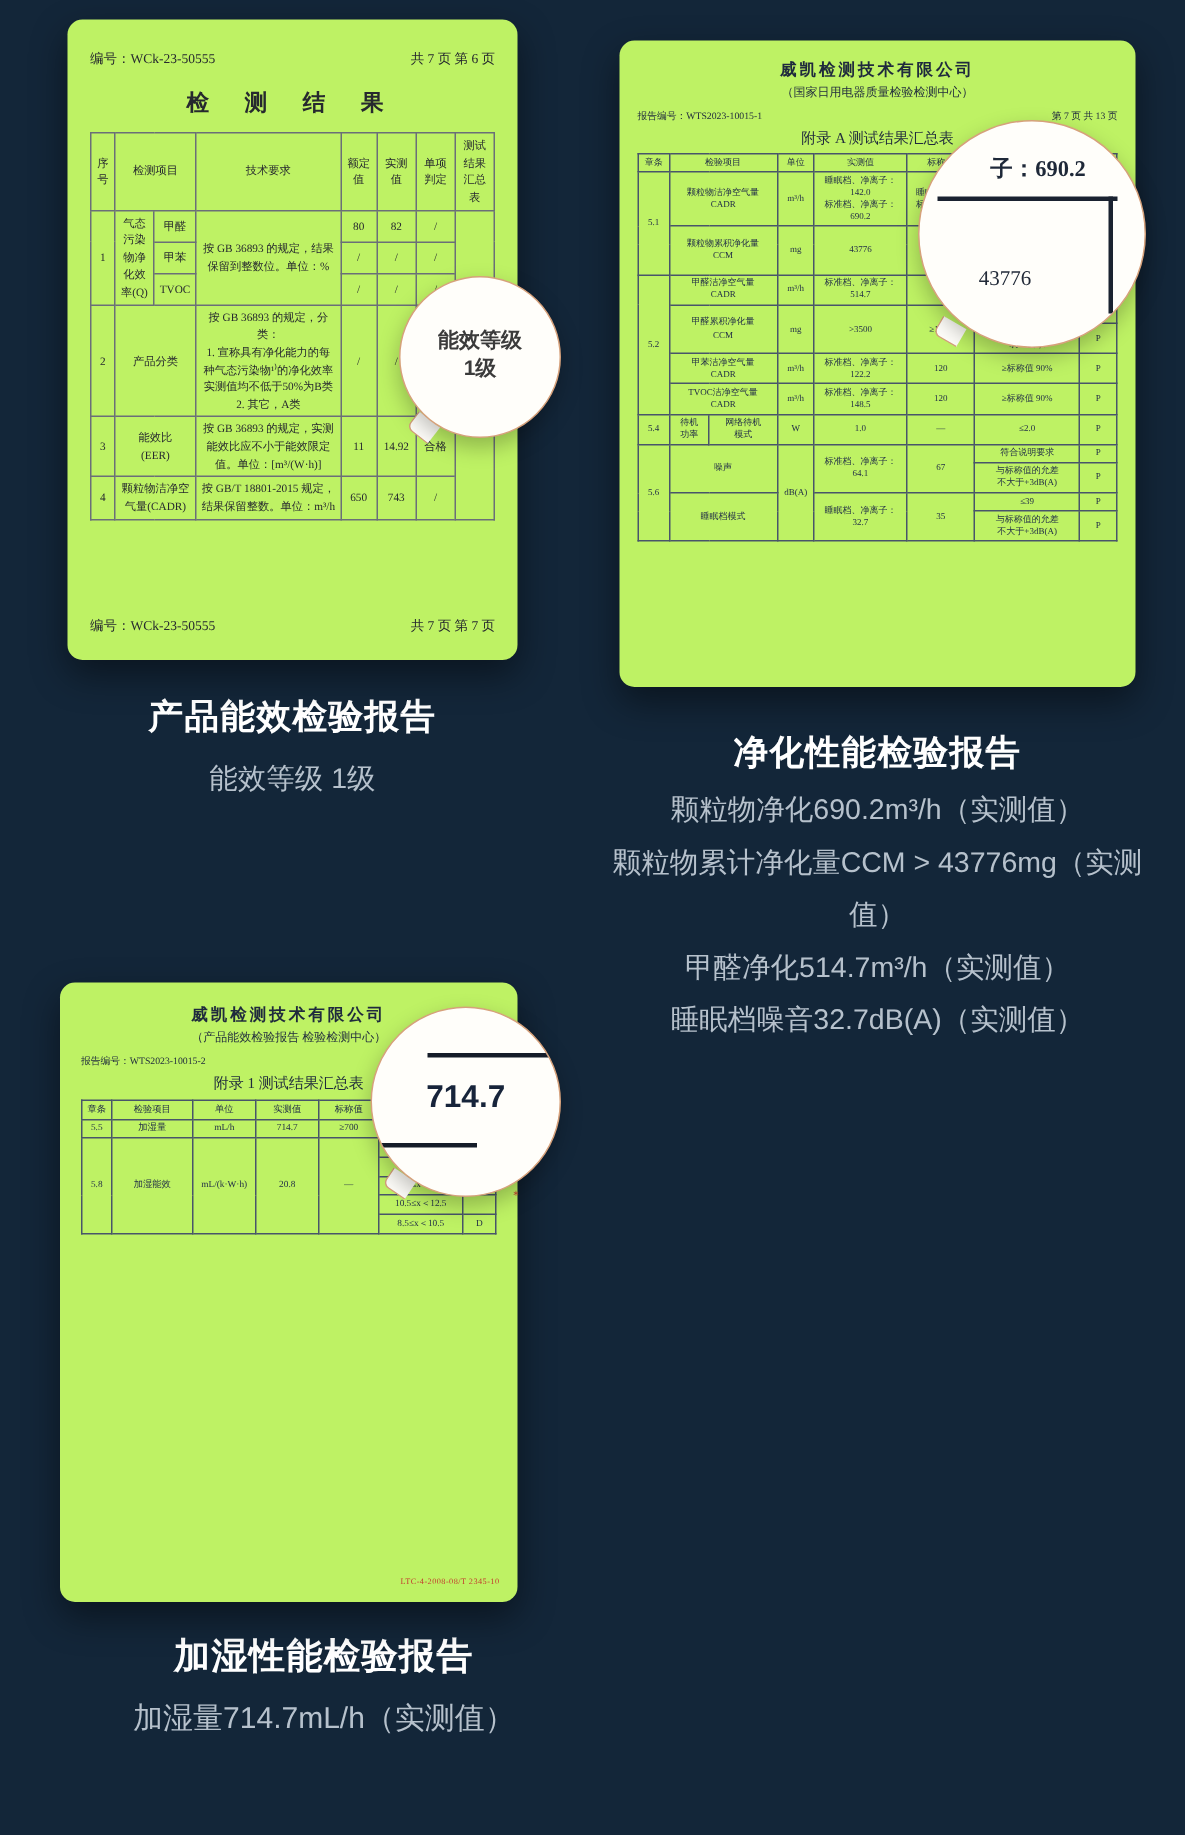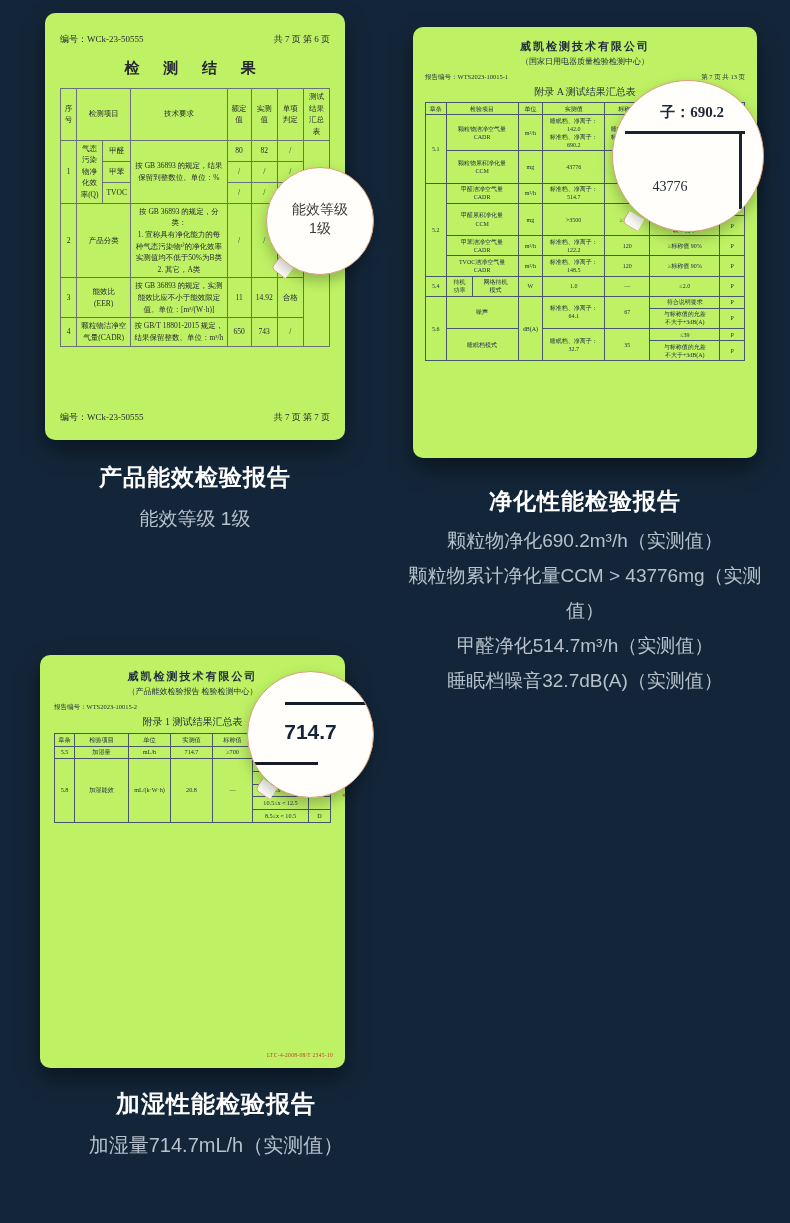--- a/index.html
+++ b/index.html
@@ -42,21 +42,21 @@
   .footer-code{position:absolute;right:12px;bottom:10px;font-size:5.5px;color:#c43b2e;letter-spacing:.3px;}
 
   
   .bubble{position:absolute;z-index:3;}
   .bubble-face{position:absolute;left:0;top:0;width:100%;height:100%;border-radius:50%;
                background:#fffefa;border:1.5px solid #d6a17b;box-sizing:border-box;overflow:hidden;
                box-shadow:0 6px 14px rgba(0,0,0,.25);}
   .bubble-tail{position:absolute;width:17px;height:13px;background:#fffefa;
                border-left:1.5px solid #d6a17b;border-bottom:1.5px solid #d6a17b;
                border-bottom-left-radius:5px;}
-  #b1{left:266px;top:167px;width:108px;height:108px;}
+  #b1{left:266px;top:184px;width:108px;height:108px;font-weight:bold;}
   #b1 .bubble-tail{left:7px;bottom:0px;transform:rotate(38deg);}
   .b1-text{position:absolute;left:0;right:0;top:32px;text-align:center;
            font-size:14px;line-height:19px;color:#3b3b3b;font-family:"Liberation Sans",sans-serif;}
   #b2{left:612px;top:80px;width:152px;height:152px;}
   #b2 .bubble-tail{left:12px;bottom:4px;transform:rotate(30deg);}
   .b2-text1{position:absolute;left:16px;right:8px;top:22px;text-align:center;
             font-size:15px;font-weight:bold;color:#1e2838;font-family:"Liberation Serif",serif;}
   .b2-line-h{position:absolute;left:12px;top:50px;width:120px;height:2.5px;background:#1a2230;}
   .b2-line-v{position:absolute;left:126px;top:50px;width:2.5px;height:78px;background:#1a2230;}
   .b2-text2{position:absolute;left:0px;right:36px;top:98px;text-align:center;

